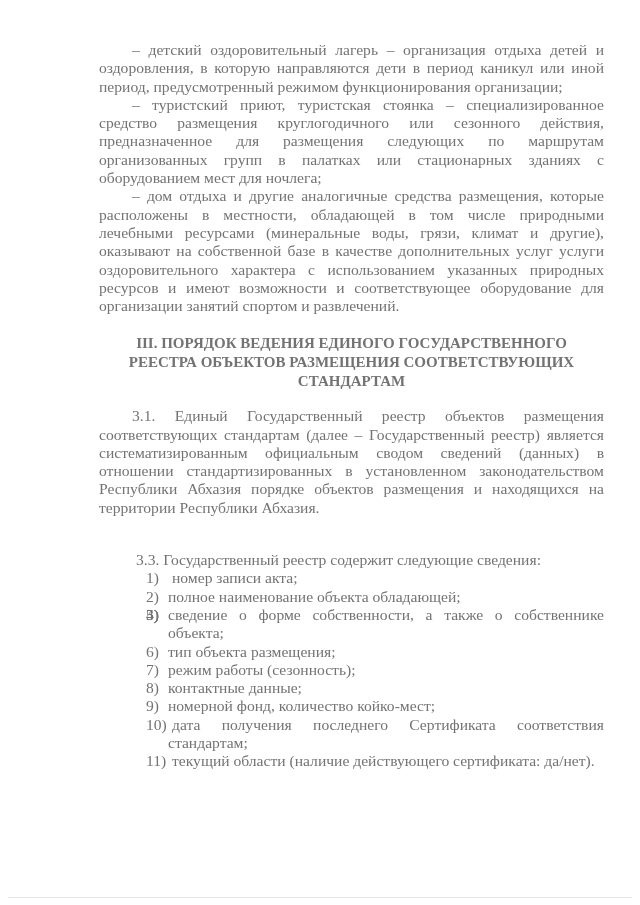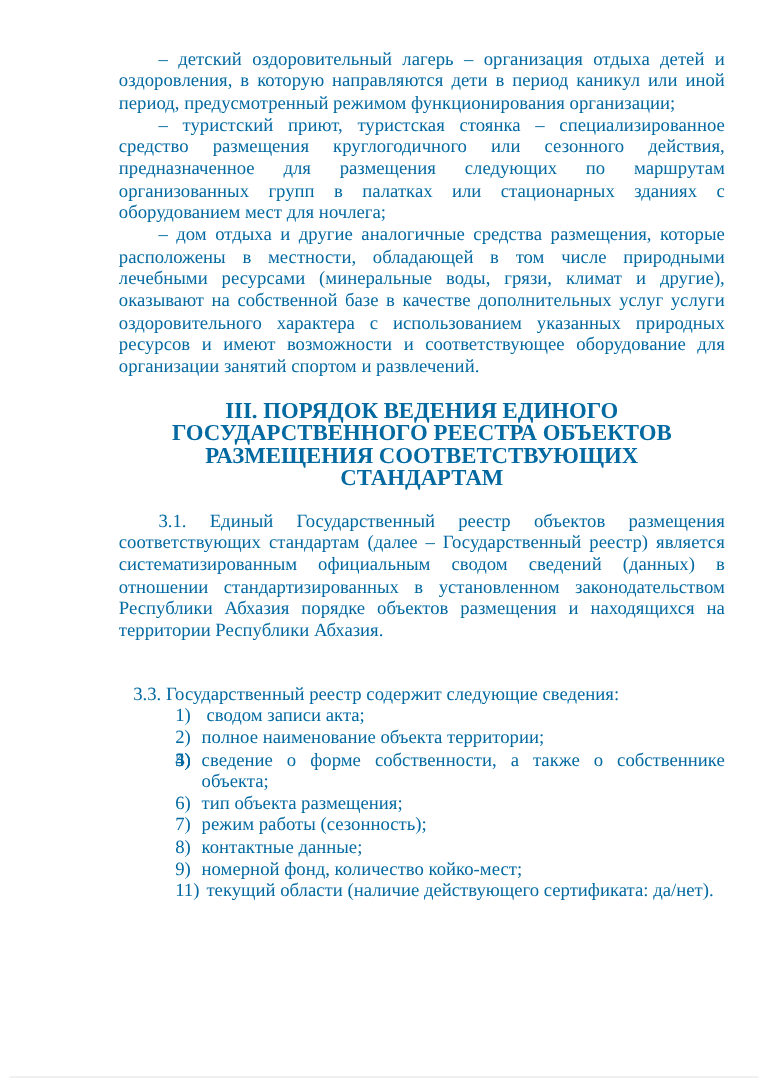--- a/index.html
+++ b/index.html
@@ -1,25 +1,25 @@
 <!DOCTYPE html>
 <html><head>
   <meta charset="utf-8">
   <style>
     html, body { margin: 0; padding: 0; background: #ffffff; }
     body { width: 640px; height: 905px; overflow: hidden; position: relative; }
     .page {
       position: absolute; left: 99px; top: 41px; width: 505px;
       font-family: "Liberation Serif", "DejaVu Serif", serif;
-      font-size: 15.6px; line-height: 18.3px; color: #0369a1;
+      font-size: 15.6px; line-height: 18.3px; color: #737373;
     }
     p { margin: 0; text-align: justify; }
     .ind { text-indent: 33px; }
     .heading {
-      font-weight: bold; text-align: center; font-size: 19px;
+      font-weight: bold; text-align: center; font-size: 15px;
       line-height: 18.6px; margin: 19px 0 17px 0; padding: 0 12px;
     }
     .gap { height: 17px; }
     .intro { padding-left: 1px; text-indent: 0; margin-left: -8px; }
     ol { list-style: none; margin: 0; padding: 0 0 0 47px; }
     ol li { position: relative; padding-left: 22px; text-align: justify; }
     ol li .num { position: absolute; left: 0; top: 0; }
     ol li.wide { padding-left: 26px; }
     ol li.wrap { padding-left: 22px; }
     .scanline { position: absolute; left: 8px; right: 8px; top: 897px; height: 1px; background: #e6e6e6; }
@@ -30,29 +30,30 @@
 <div class="page">
   <p class="ind">– детский оздоровительный лагерь – организация отдыха детей и оздоровления, в которую направляются дети в период каникул или иной период, предусмотренный режимом функционирования организации;</p>
   <p class="ind">– туристский приют, туристская стоянка – специализированное средство размещения круглогодичного или сезонного действия, предназначенное для размещения следующих по маршрутам организованных групп в палатках или стационарных зданиях с оборудованием мест для ночлега;</p>
   <p class="ind">– дом отдыха и другие аналогичные средства размещения, которые расположены в местности, обладающей в том числе природными лечебными ресурсами (минеральные воды, грязи, климат и другие), оказывают на собственной базе в качестве дополнительных услуг услуги оздоровительного характера с использованием указанных природных ресурсов и имеют возможности и соответствующее оборудование для организации занятий спортом и развлечений.</p>
 
   <div class="heading">III. ПОРЯДОК ВЕДЕНИЯ ЕДИНОГО ГОСУДАРСТВЕННОГО РЕЕСТРА ОБЪЕКТОВ РАЗМЕЩЕНИЯ СООТВЕТСТВУЮЩИХ СТАНДАРТАМ</div>
 
   <p class="ind">3.1. Единый Государственный реестр объектов размещения соответствующих стандартам (далее – Государственный реестр) является систематизированным официальным сводом сведений (данных) в отношении стандартизированных в установленном законодательством Республики Абхазия порядке объектов размещения и находящихся на территории Республики Абхазия.</p>
   <div class="gap"></div>
   <div class="gap"></div>
-  <p class="intro ind" style="text-indent:0; margin-left:11px;">3.3. Государственный реестр содержит следующие сведения:</p>
+  <p class="intro ind" style="text-indent:0; margin-left:36px;">3.3. Государственный реестр содержит следующие сведения:</p>
 
   <ol>
-    <li><span class="num">1)</span><span style="padding-left:4px">сводом записи акта;</span></li>
-    <li><span class="num">2)</span><span>полное наименование объекта территории;</span></li>
+    <li><span class="num">1)</span><span style="padding-left:4px">номер записи акта;</span></li>
+    <li><span class="num">2)</span><span>полное наименование объекта обладающей;</span></li>
     <li><span class="num">3)</span></li>
     <li><span class="num">4)</span></li>
     <li><span class="num">5)</span><span>сведение о форме собственности, а также о собственнике объекта;</span></li>
     <li><span class="num">6)</span><span>тип объекта размещения;</span></li>
     <li><span class="num">7)</span><span>режим работы (сезонность);</span></li>
     <li><span class="num">8)</span><span>контактные данные;</span></li>
     <li><span class="num">9)</span><span>номерной фонд, количество койко-мест;</span></li>
+    <li class="wrap" style="text-align:justify; text-align-last:left;"><span class="num">10)</span><span style="padding-left:4px">дата получения последнего Сертификата соответствия стандартам;</span></li>
     <li class="wide"><span class="num">11)</span><span>текущий области (наличие действующего сертификата: да/нет).</span></li>
   </ol>
 </div>
 
 <div class="scanline"></div>
 
 </body></html>

